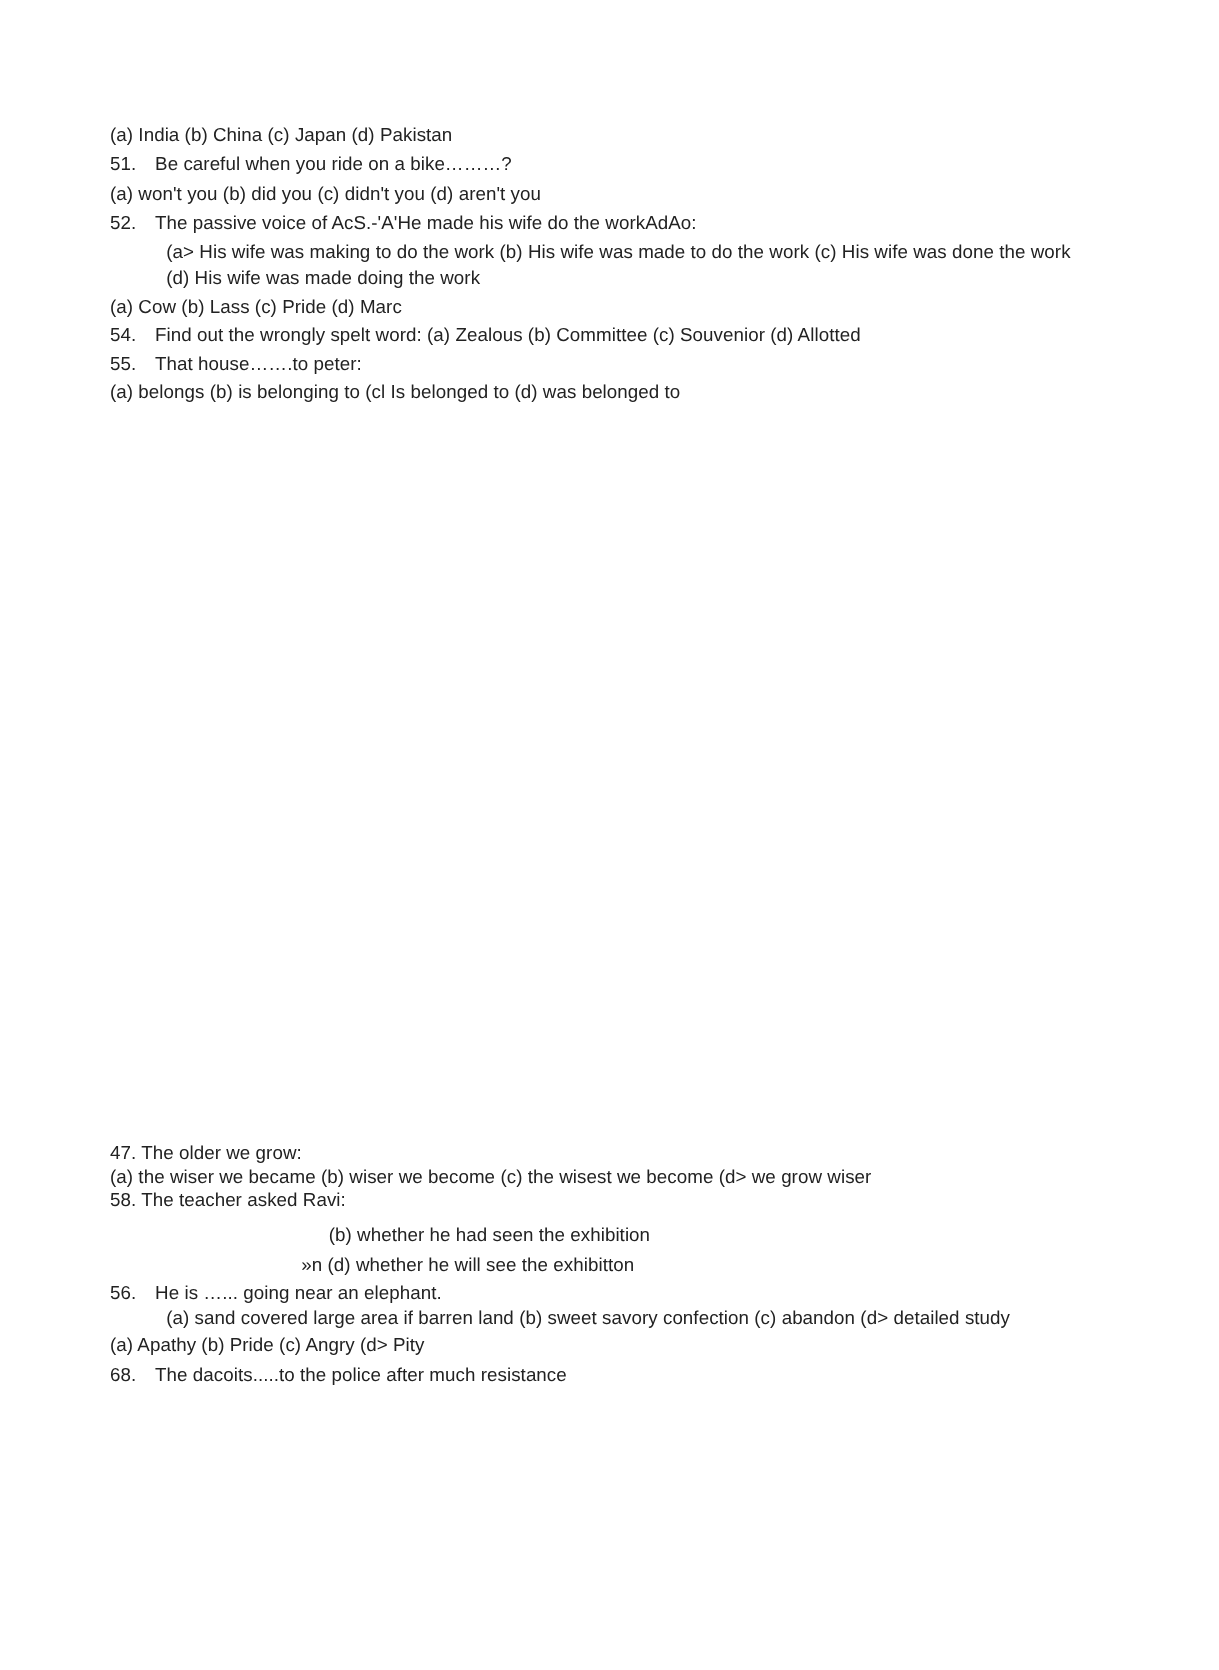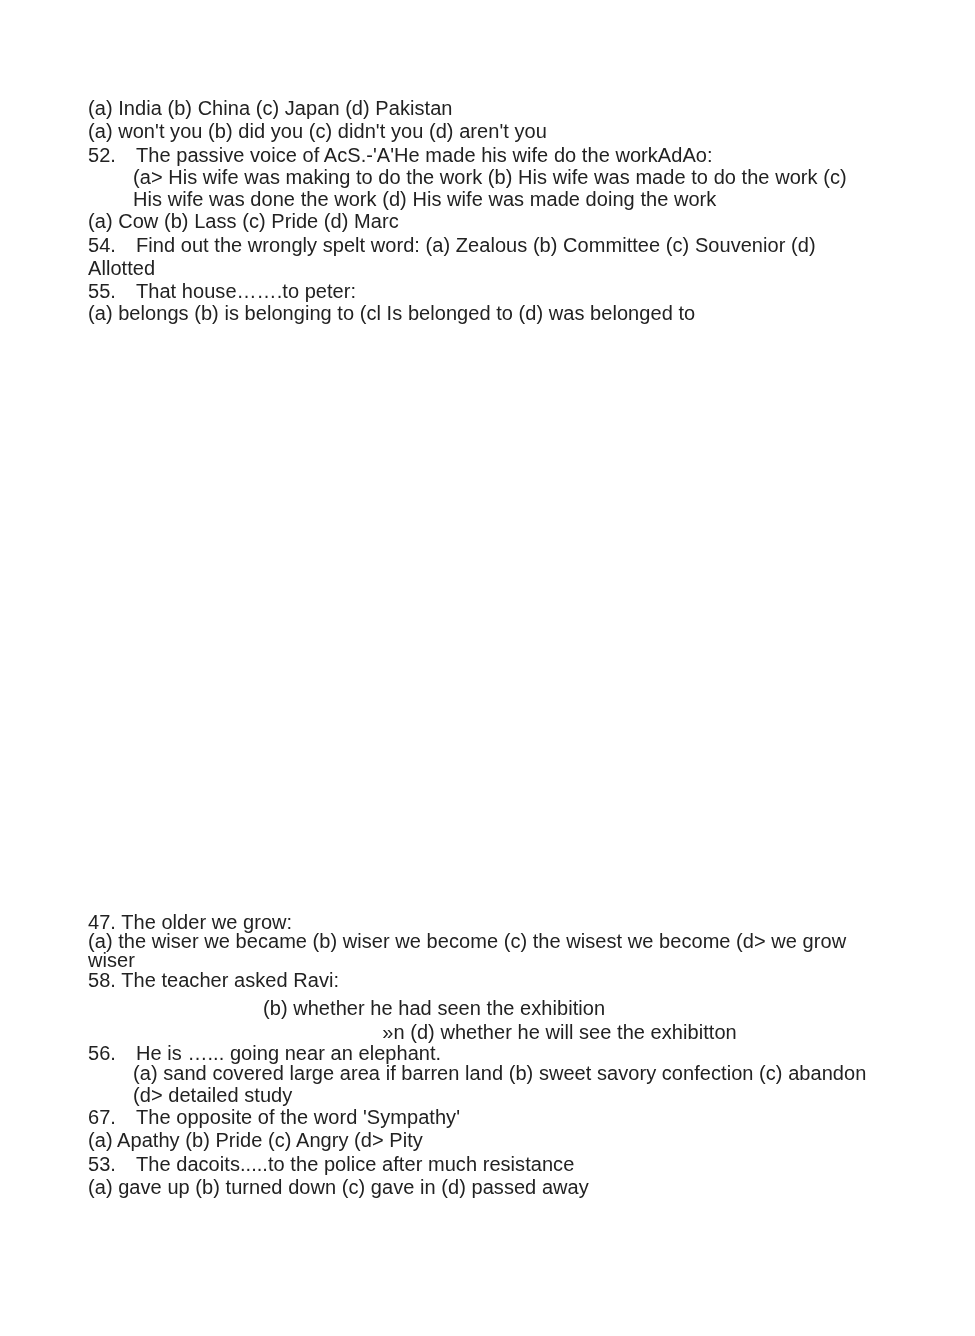--- a/index.html
+++ b/index.html
@@ -25,52 +25,52 @@
   }
   .block {
     position: absolute;
     left: 88px;
     width: 790px;
   }
   #block-top  { top: 97px; }
   #block-bottom { top: 913px; }
 
   .line {
-    font-size: 20px;
+    font-size: 15px;
     line-height: 23.4px;
     color: #222222;
     white-space: pre-wrap;
     letter-spacing: 0.05px;
   }
   
   .line.tight {
     line-height: 19.2px;
   }
   .line.wrap {
     line-height: 21.5px;
     margin-left: 45px;
   }
   .line.indent-b {
     padding-left: 175px;
     line-height: 24px;
   }
   .line.indent-d {
     padding-left: 153px;
     line-height: 24px;
-    text-align: center;
   }
   .spacer-sm { height: 6px; }
 </style>
 </head>
 <body>
 
 <div class="page">
 
   <section class="block" id="block-top">
     <div class="line">(a) India (b) China (c) Japan (d) Pakistan</div>
+    <div class="line">51. Be careful when you ride on a bike………?</div>
     <div class="line">(a) won't you (b) did you (c) didn't you (d) aren't you</div>
     <div class="line">52. The passive voice of AcS.-'A'He made his wife do the workAdAo:</div>
     <div class="line wrap">(a&gt; His wife was making to do the work (b) His wife was made to do the work (c) His wife was done the work (d) His wife was made doing the work</div>
     <div class="line">(a) Cow (b) Lass (c) Pride (d) Marc</div>
     <div class="line">54. Find out the wrongly spelt word: (a) Zealous (b) Committee (c) Souvenior (d) Allotted</div>
     <div class="line">55. That house…….to peter:</div>
     <div class="line tight">(a) belongs (b) is belonging to (cl Is belonged to (d) was belonged to</div>
   </section>
 
   <section class="block" id="block-bottom">
@@ -78,19 +78,17 @@
     <div class="line tight">(a) the wiser we became (b) wiser we become (c) the wisest we become (d&gt; we grow wiser</div>
     <div class="line tight">58. The teacher asked Ravi:</div>
 
     <div class="spacer-sm"></div>
 
     <div class="line indent-b">(b) whether he had seen the exhibition</div>
     <div class="line indent-d">»n (d) whether he will see the exhibitton</div>
 
     <div class="line tight">56. He is …... going near an elephant.</div>
     <div class="line wrap">(a) sand covered large area if barren land (b) sweet savory confection (c) abandon (d&gt; detailed study</div>
-    <div class="line">67. The opposite of the word 'Sympathy'</div>
     <div class="line">(a) Apathy (b) Pride (c) Angry (d&gt; Pity</div>
-    <div class="line">53. The dacoits.....to the police after much resistance</div>
-    <div class="line">(a) gave up (b) turned down (c) gave in (d) passed away</div>
+    <div class="line">68. The dacoits.....to the police after much resistance</div>
   </section>
 
 </div>
 
 </body></html>

